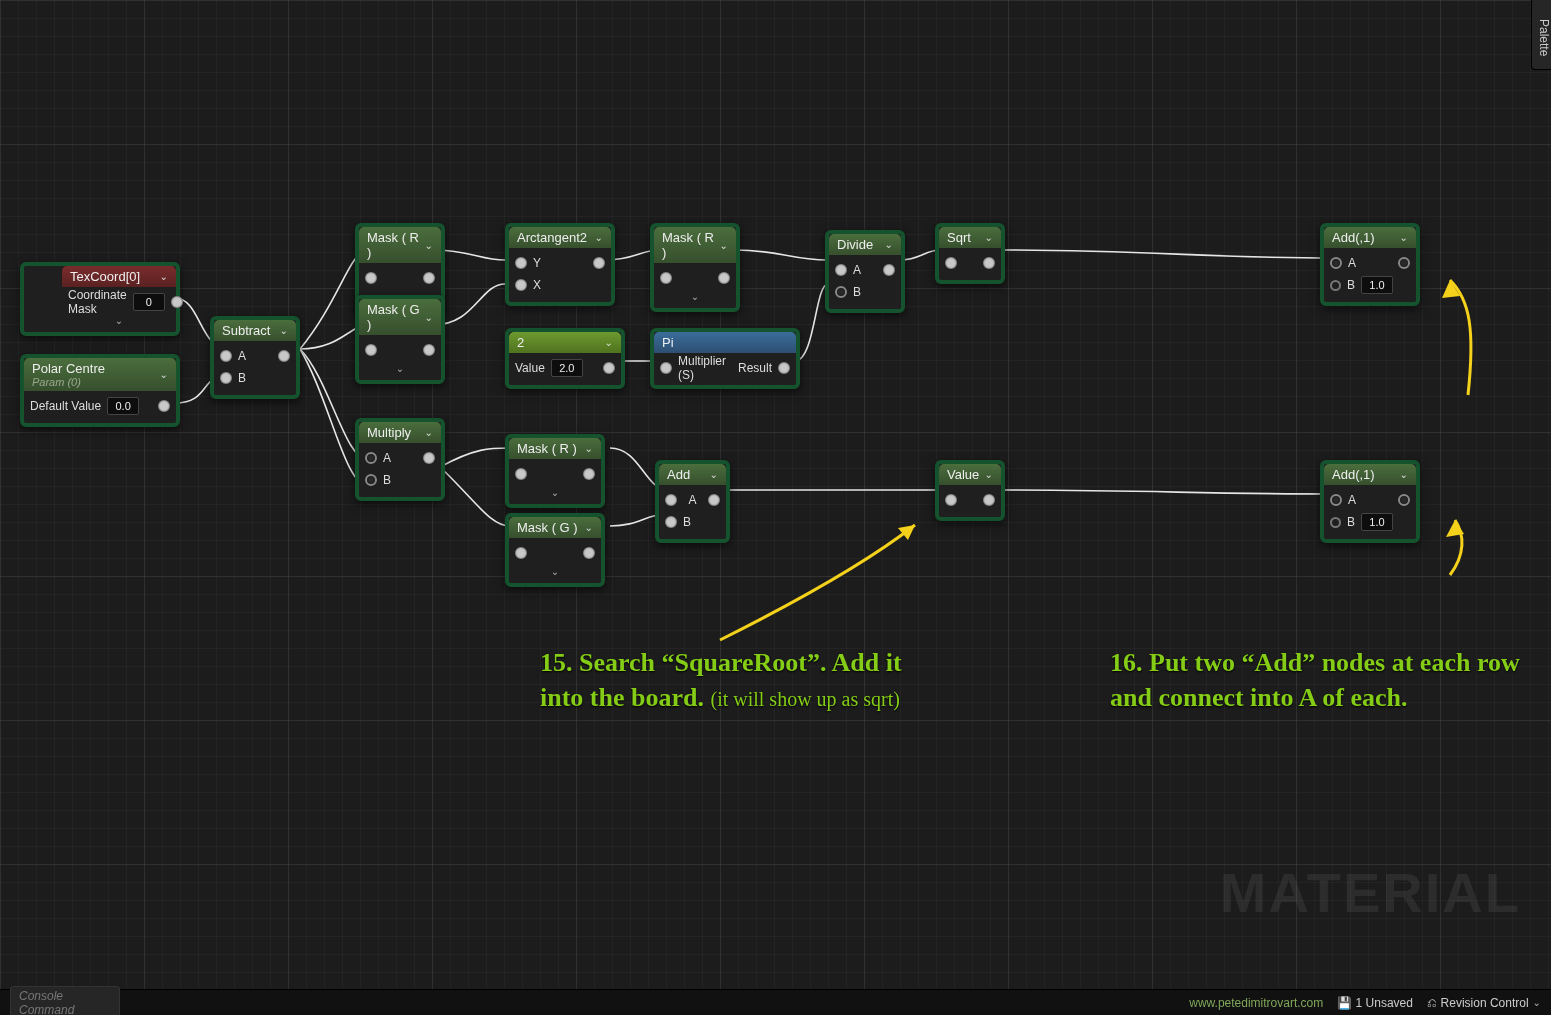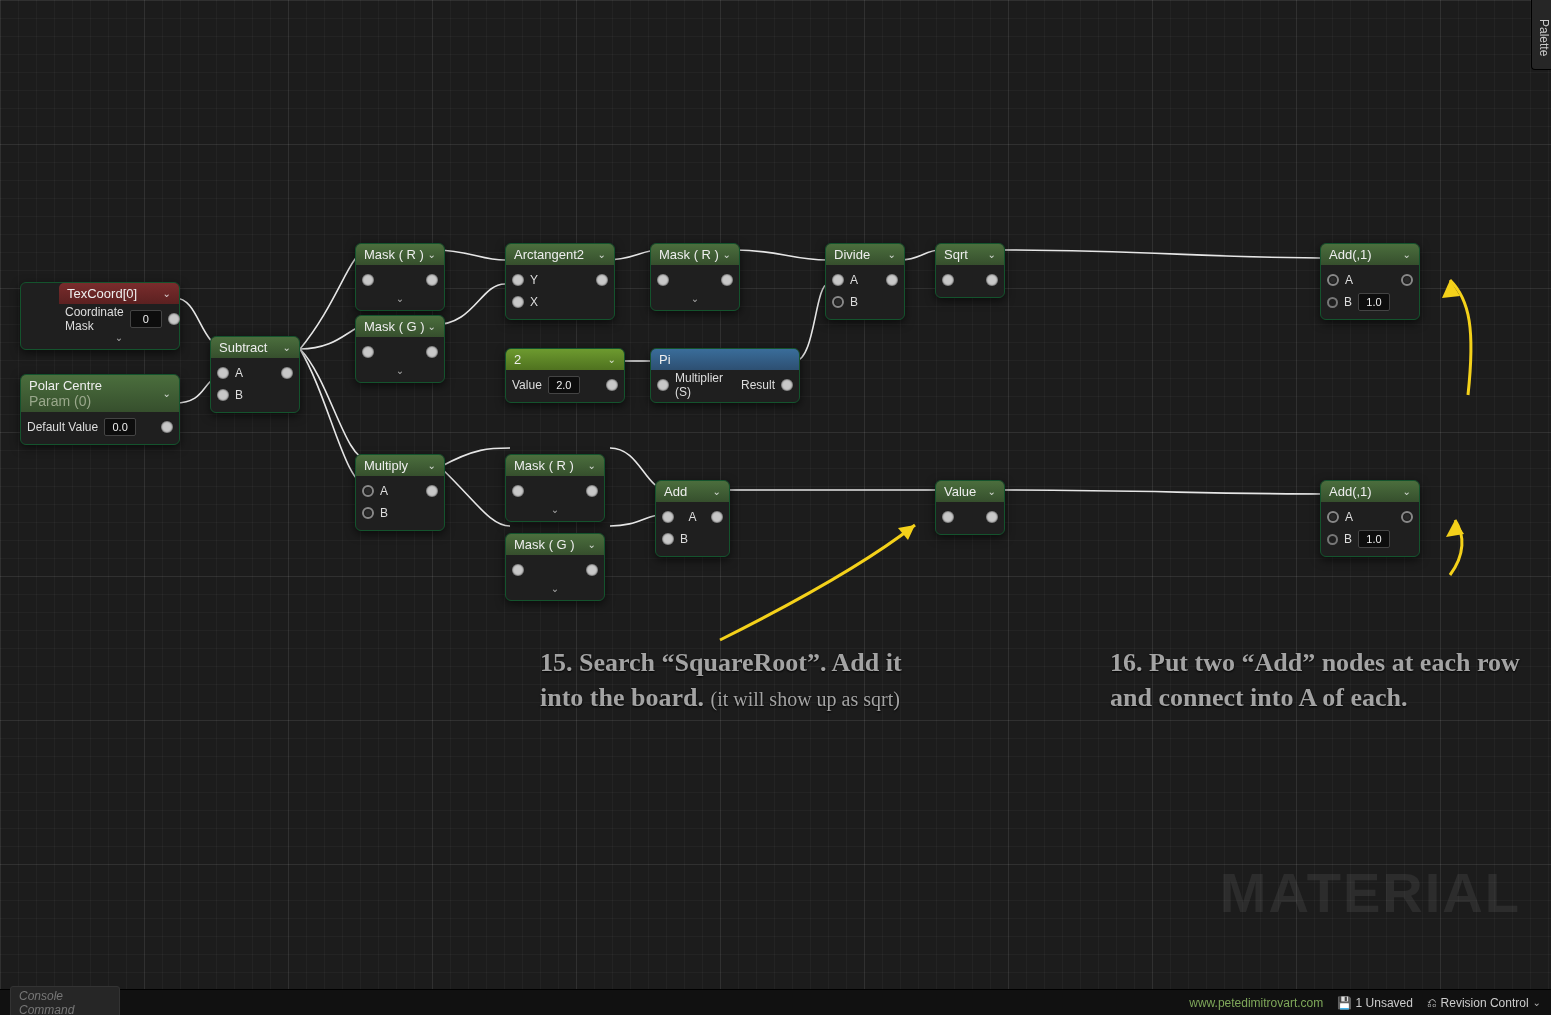--- a/index.html
+++ b/index.html
@@ -22,25 +22,24 @@
     linear-gradient(90deg, rgba(255,255,255,0.03) 1px, transparent 1px),
     linear-gradient(rgba(255,255,255,0.06) 1px, transparent 1px),
     linear-gradient(90deg, rgba(255,255,255,0.06) 1px, transparent 1px);
   background-size: 18px 18px, 18px 18px, 144px 144px, 144px 144px;
 }
 svg.wires { position: absolute; inset: 0; pointer-events: none; }
 
 .node {
   position: absolute;
   background: #1f1f1f;
-  border: 1px solid #14532d;
+  border: 4px solid #14532d;
   border-radius: 6px;
   box-shadow: 0 3px 10px rgba(0,0,0,0.6);
   min-width: 70px;
-  margin-top: 20px;
 }
 .node .header {
   display: flex;
   align-items: center;
   justify-content: space-between;
   padding: 3px 8px;
   border-radius: 5px 5px 0 0;
   font-size: 13px;
   font-weight: 400;
   color: #eee;
@@ -62,32 +61,32 @@
 }
 .pin.hollow { background:#2a2a2a; border:2px solid #888; width:12px; height:12px; }
 .pin.out { margin-left:auto; }
 .pinlabel { color:#ddd; font-size:12px; }
 .inputbox {
   background:#0d0d0d; border:1px solid #444; color:#eee;
   width:32px; height:18px; text-align:center; font-size:11px;
   border-radius:2px;
 }
 .expand-arrow { text-align:center; color:#aaa; font-size:10px; padding-top:2px; }
-.small-param { color:#9aa88c; font-size:14px; }
+.small-param { color:#9aa88c; font-style:italic; font-size:11px; }
 
 .watermark {
   position:absolute; right:30px; bottom:90px;
   font-size:56px; font-weight:900; letter-spacing:2px;
   color:rgba(255,255,255,0.07);
   font-family: Arial, sans-serif;
 }
 
 .annotation {
   position:absolute;
-  color:#a3a3a3;
+  color:#84cc16;
   font-family: Georgia, "Times New Roman", serif;
   font-size:26px;
   font-weight:600;
   line-height:1.35;
   text-shadow: 0 1px 2px #000;
 }
 .annotation .sub { font-size:20px; font-weight:400; }
 
 .statusbar {
   position:absolute; left:0; right:0; bottom:0; height:26px;
@@ -302,21 +301,21 @@
   <div class="body">
     <div class="row split">
       <span class="pin"></span>
       <span class="pinlabel">Multiplier (S)</span>
       <span class="pinlabel" style="margin-left:auto;">Result</span>
       <span class="pin out"></span>
     </div>
   </div>
 </div>
 
-<div class="node" style="left:825px; top:223px; width:80px;">
+<div class="node" style="left:825px; top:230px; width:80px;">
   <div class="header hdr-green">
     <span>Divide</span>
     <span class="chevron">⌄</span>
   </div>
   <div class="body">
     <div class="row split">
       <span class="pin"></span>
       <span class="pinlabel" style="flex:1;">A</span>
       <span class="pin out"></span>
     </div>
@@ -333,21 +332,21 @@
     <span class="chevron">⌄</span>
   </div>
   <div class="body">
     <div class="row split">
       <span class="pin"></span>
       <span class="pin out"></span>
     </div>
   </div>
 </div>
 
-<div class="node" style="left:355px; top:434px; width:90px;">
+<div class="node" style="left:355px; top:418px; width:90px;">
   <div class="header hdr-green">
     <span>Multiply</span>
     <span class="chevron">⌄</span>
   </div>
   <div class="body">
     <div class="row split">
       <span class="pin hollow"></span>
       <span class="pinlabel" style="flex:1;">A</span>
       <span class="pin out"></span>
     </div>

